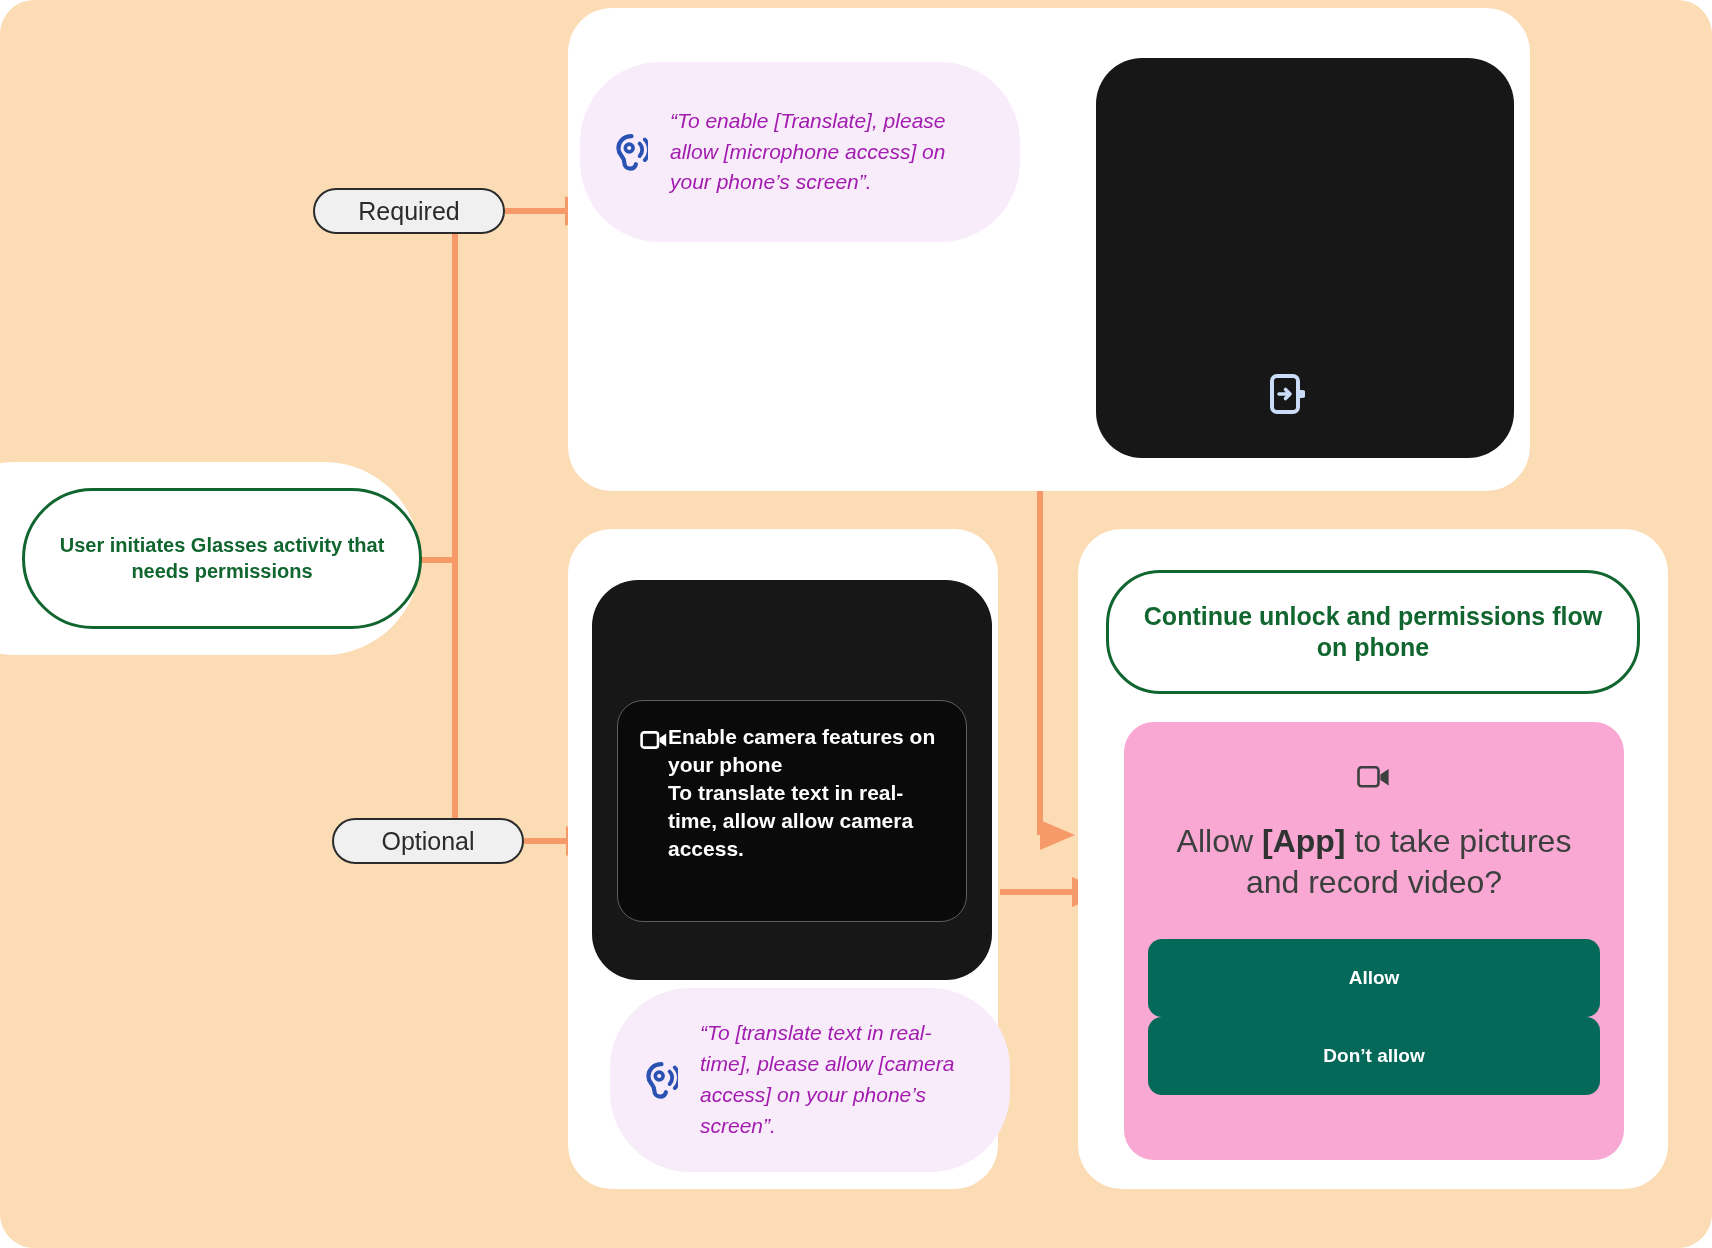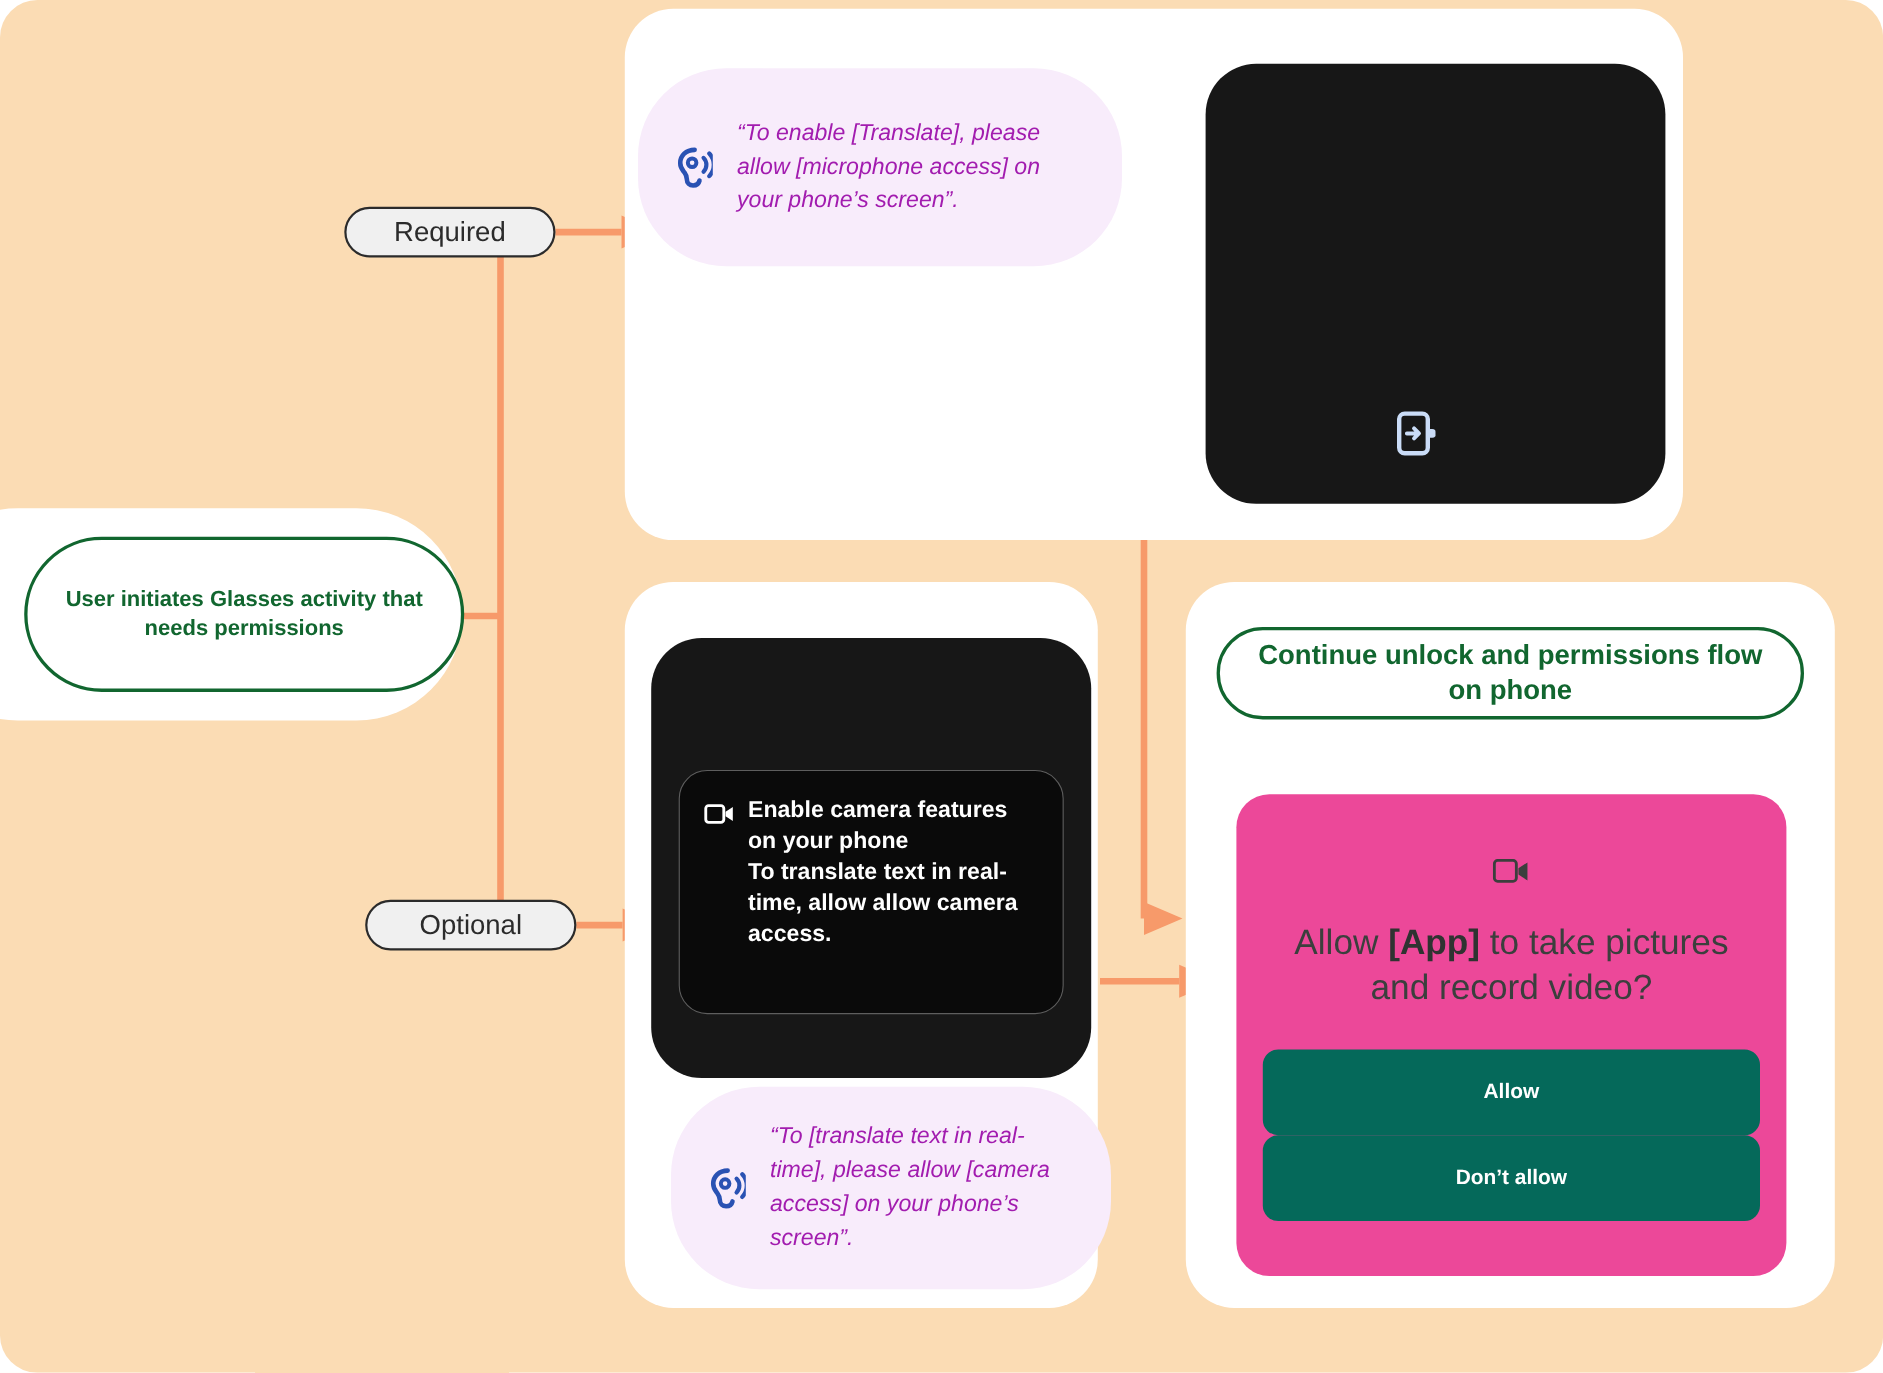--- a/index.html
+++ b/index.html
@@ -100,49 +100,49 @@
 
   
   #notif-card {
     position: absolute;
     left: 617px; top: 700px;
     width: 350px; height: 222px;
     border: 1.5px solid #5e5e5e;
     border-radius: 26px;
     background: #0a0a0a;
     display: flex;
-    gap: 12px;
+    gap: 0;
     padding: 22px 20px 22px 22px;
   }
   #notif-card .cam { flex: 0 0 auto; width: 28px; height: 22px; margin-top: 6px; }
   #notif-card .txt { color: #ffffff; font-weight: bold; font-size: 21px; line-height: 1.33; }
   #notif-card .txt .body { display: block; }
 
   
   #continue-pill {
     position: absolute;
     left: 1106px; top: 570px;
-    width: 534px; height: 84px;
+    width: 534px; height: 124px;
     border: 3px solid #11662f;
     border-radius: 54px;
     display: flex; align-items: center; justify-content: flex-end;
     text-align: center;
     color: #11662f; font-weight: bold; font-size: 25px; line-height: 1.26;
     padding: 0 26px;
     background: #ffffff;
   }
 
   
   #perm-dialog {
     position: absolute;
     left: 1124px; top: 722px;
     width: 500px; height: 438px;
-    background: #ec4899;
+    background: #f9a8d4;
     border-radius: 30px;
-    padding: 45px 24px 0 24px;
+    padding: 30px 24px 0 24px;
     display: flex; flex-direction: column; align-items: center;
   }
   #perm-dialog .cam-big { width: 34px; height: 27px; margin-top: 12px; }
   #perm-title {
     margin-top: 30px;
     text-align: center;
     font-size: 32px;
     line-height: 1.28;
     color: #3b3f3d;
     font-weight: normal;

